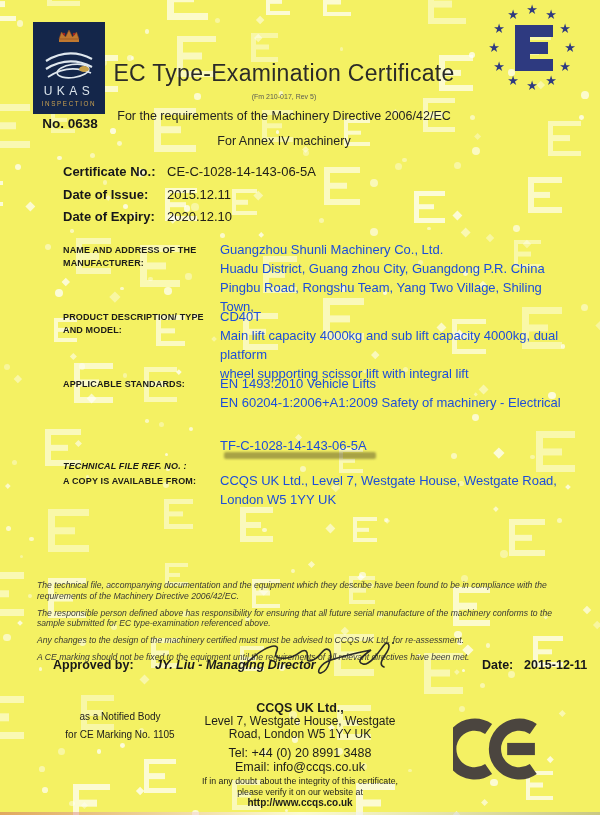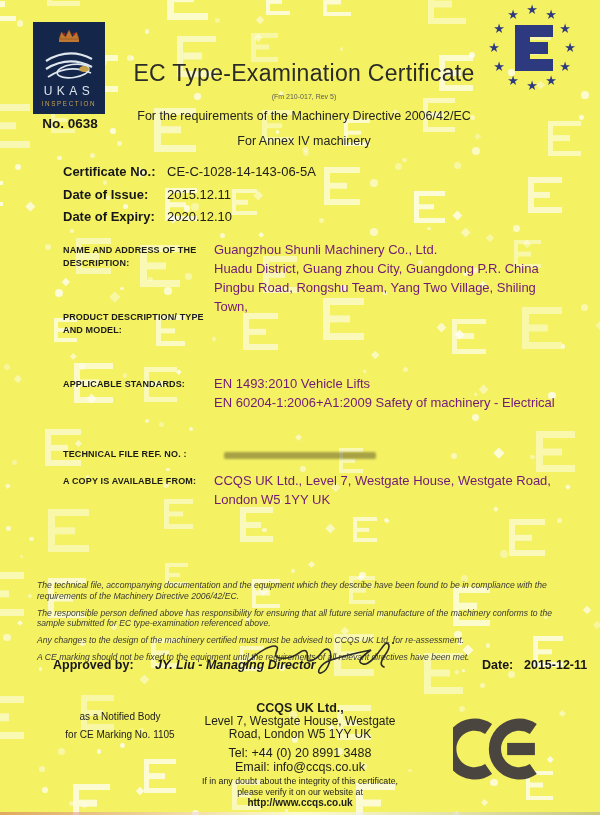--- a/index.html
+++ b/index.html
@@ -10,32 +10,32 @@
     color:#1e1e1c;
   }
   .abs{position:absolute;}
   
   #watermark{position:absolute;inset:0;z-index:0;pointer-events:none;}
   .wm-e{position:absolute;border:var(--t) solid var(--c);border-right:none;box-sizing:border-box;}
   .wm-e::after{content:"";position:absolute;left:0;top:50%;transform:translateY(-50%);width:58%;height:var(--t);background:var(--c);}
   .wm-dot{position:absolute;background:rgba(255,255,255,.9);}
   .content{position:absolute;inset:0;z-index:1;}
   
-  .title-col{left:84px;top:60px;width:440px;text-align:center;}
+  .title-col{left:64px;top:60px;width:440px;text-align:center;}
   .title{font-size:23px;color:#2b2b28;letter-spacing:.3px;}
   .form-ref{font-size:7px;color:#5a5a52;margin-top:6px;}
   .subtitle{font-size:12.5px;color:#242422;margin-top:9px;}
   .subtitle2{font-size:12.5px;color:#242422;margin-top:11px;}
   .ukas-no{left:26px;top:116px;width:88px;text-align:center;font-weight:bold;font-size:13.5px;color:#17171a;}
   
   .cinfo-label{left:63px;font-weight:bold;font-size:13px;color:#17171a;}
   .cinfo-value{left:167px;font-size:13px;color:#222019;}
   
   .sec-label{left:63px;width:150px;font-size:9px;font-weight:bold;line-height:13px;color:#1b1b18;letter-spacing:.15px;}
-  .sec-value{left:214px;width:350px;font-size:13px;line-height:19px;color:#701a75;}
+  .sec-value{left:220px;width:350px;font-size:13px;line-height:19px;color:#1d4ed8;}
   .underline-artifact{left:224px;top:452px;width:152px;height:7px;background:rgba(92,84,40,.5);border-radius:2px;filter:blur(1px);}
   
   .notes{left:37px;top:580px;width:532px;}
   .note{font-style:italic;font-size:8.6px;line-height:10.8px;color:#3a3a33;margin:0 0 6px 0;}
   
   .appr{top:658px;font-size:12.5px;font-weight:bold;color:#17171a;}
   .appr-name{font-style:italic;}
   
   .foot-left{left:30px;top:708px;width:180px;text-align:center;font-size:10px;line-height:18px;color:#21211e;}
   .foot-center{left:183px;top:701px;width:234px;text-align:center;color:#1d1d1a;}
@@ -347,43 +347,51 @@
 
     <div class="abs cinfo-label" style="top:164px;">Certificate No.:</div>
     <div class="abs cinfo-value" style="top:164px;">CE-C-1028-14-143-06-5A</div>
     <div class="abs cinfo-label" style="top:187px;">Date of Issue:</div>
     <div class="abs cinfo-value" style="top:187px;">2015.12.11</div>
     <div class="abs cinfo-label" style="top:209px;">Date of Expiry:</div>
     <div class="abs cinfo-value" style="top:209px;">2020.12.10</div>
 
     <div class="abs sec-label" style="top:244px;">
       <div>NAME AND ADDRESS OF THE</div>
-      <div>DESCRIPTION:</div>
+      <div>MANUFACTURER:</div>
     </div>
     <div class="abs sec-value" style="top:240px;">
       <div>Guangzhou Shunli Machinery Co., Ltd.</div>
       <div>Huadu District, Guang zhou City, Guangdong P.R. China</div>
       <div>Pingbu Road, Rongshu Team, Yang Two Village, Shiling Town,</div>
     </div>
 
     <div class="abs sec-label" style="top:311px;">
       <div>PRODUCT DESCRIPTION/ TYPE</div>
       <div>AND MODEL:</div>
     </div>
+    <div class="abs sec-value" style="top:307px;">
+      <div>CD40T</div>
+      <div>Main lift capacity 4000kg and sub lift capacity 4000kg, dual platform</div>
+      <div>wheel supporting scissor lift with integral lift</div>
+    </div>
 
     <div class="abs sec-label" style="top:378px;">
       <div>APPLICABLE STANDARDS:</div>
     </div>
     <div class="abs sec-value" style="top:374px;">
       <div>EN 1493:2010 Vehicle Lifts</div>
       <div>EN 60204-1:2006+A1:2009 Safety of machinery - Electrical</div>
     </div>
 
-    <div class="abs sec-label" style="top:448px;">
+    <div class="abs sec-label" style="top:460px;font-style:italic;">
       <div>TECHNICAL FILE REF. NO. :</div>
+    </div>
+    <div class="abs sec-value" style="top:436px;">
+      <div>TF-C-1028-14-143-06-5A</div>
     </div>
     <div class="abs underline-artifact"></div>
 
     <div class="abs sec-label" style="top:475px;">
       <div>A COPY IS AVAILABLE FROM:</div>
     </div>
     <div class="abs sec-value" style="top:471px;">
       <div>CCQS UK Ltd., Level 7, Westgate House, Westgate Road,</div>
       <div>London W5 1YY UK</div>
     </div>

